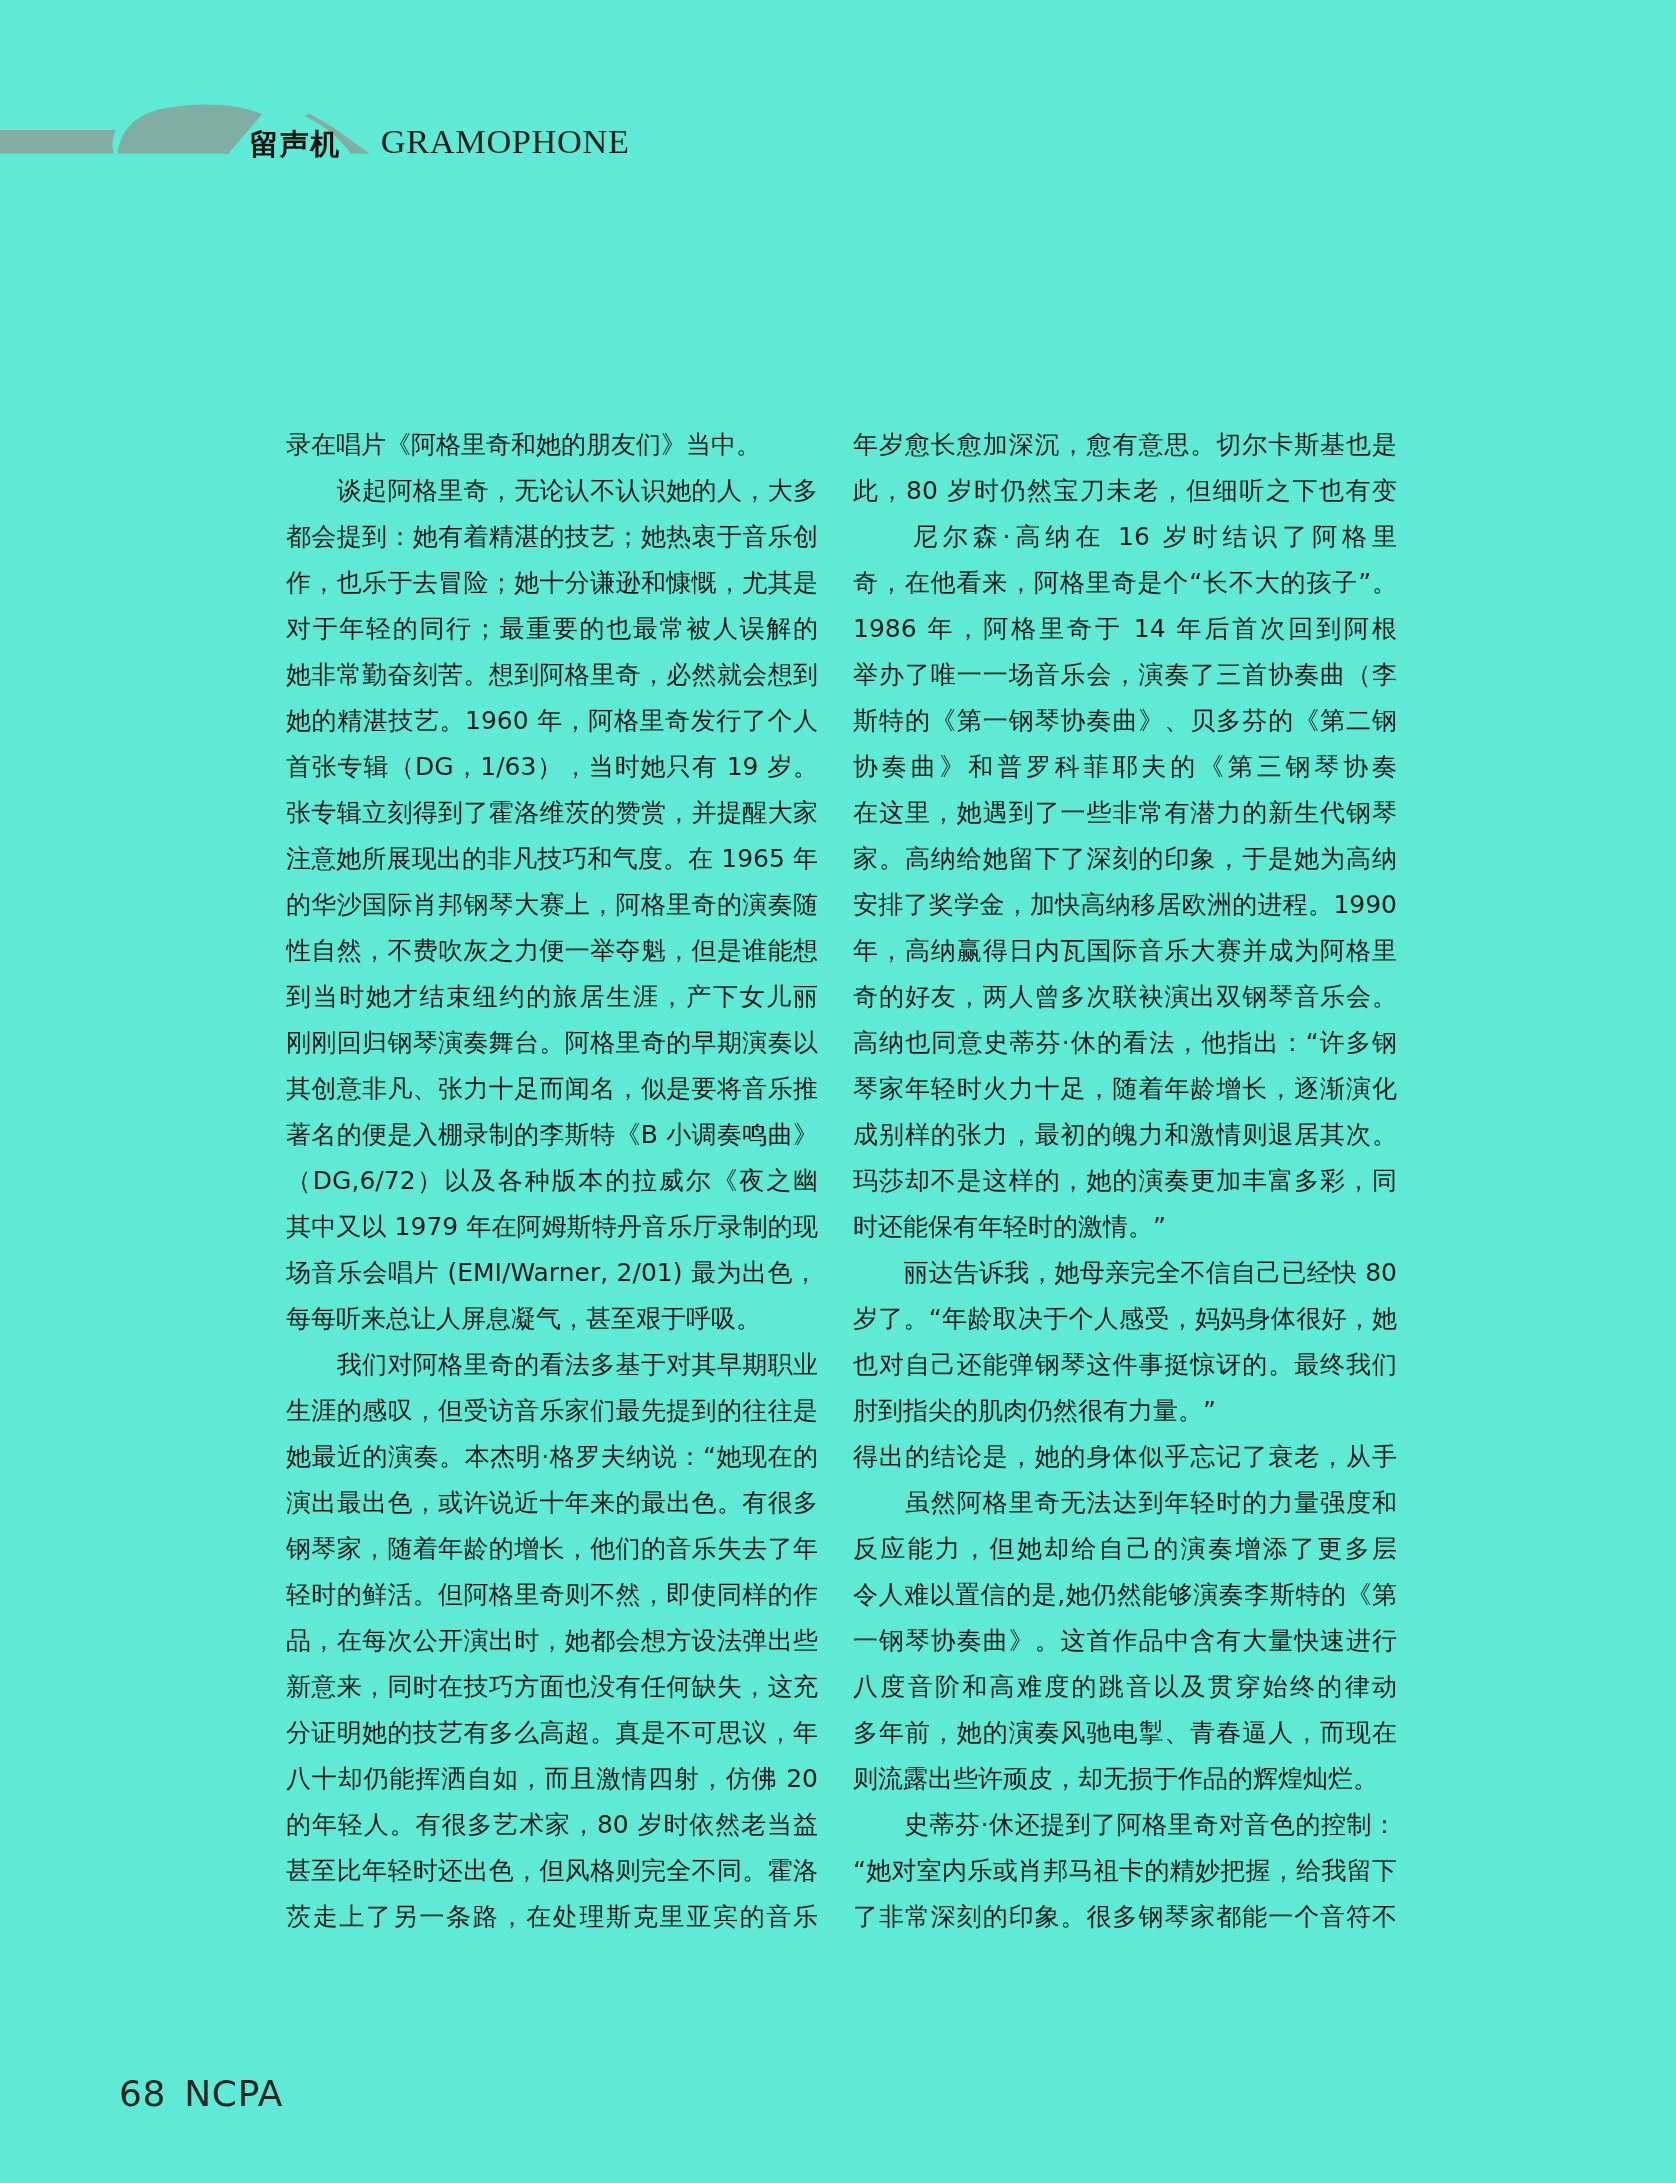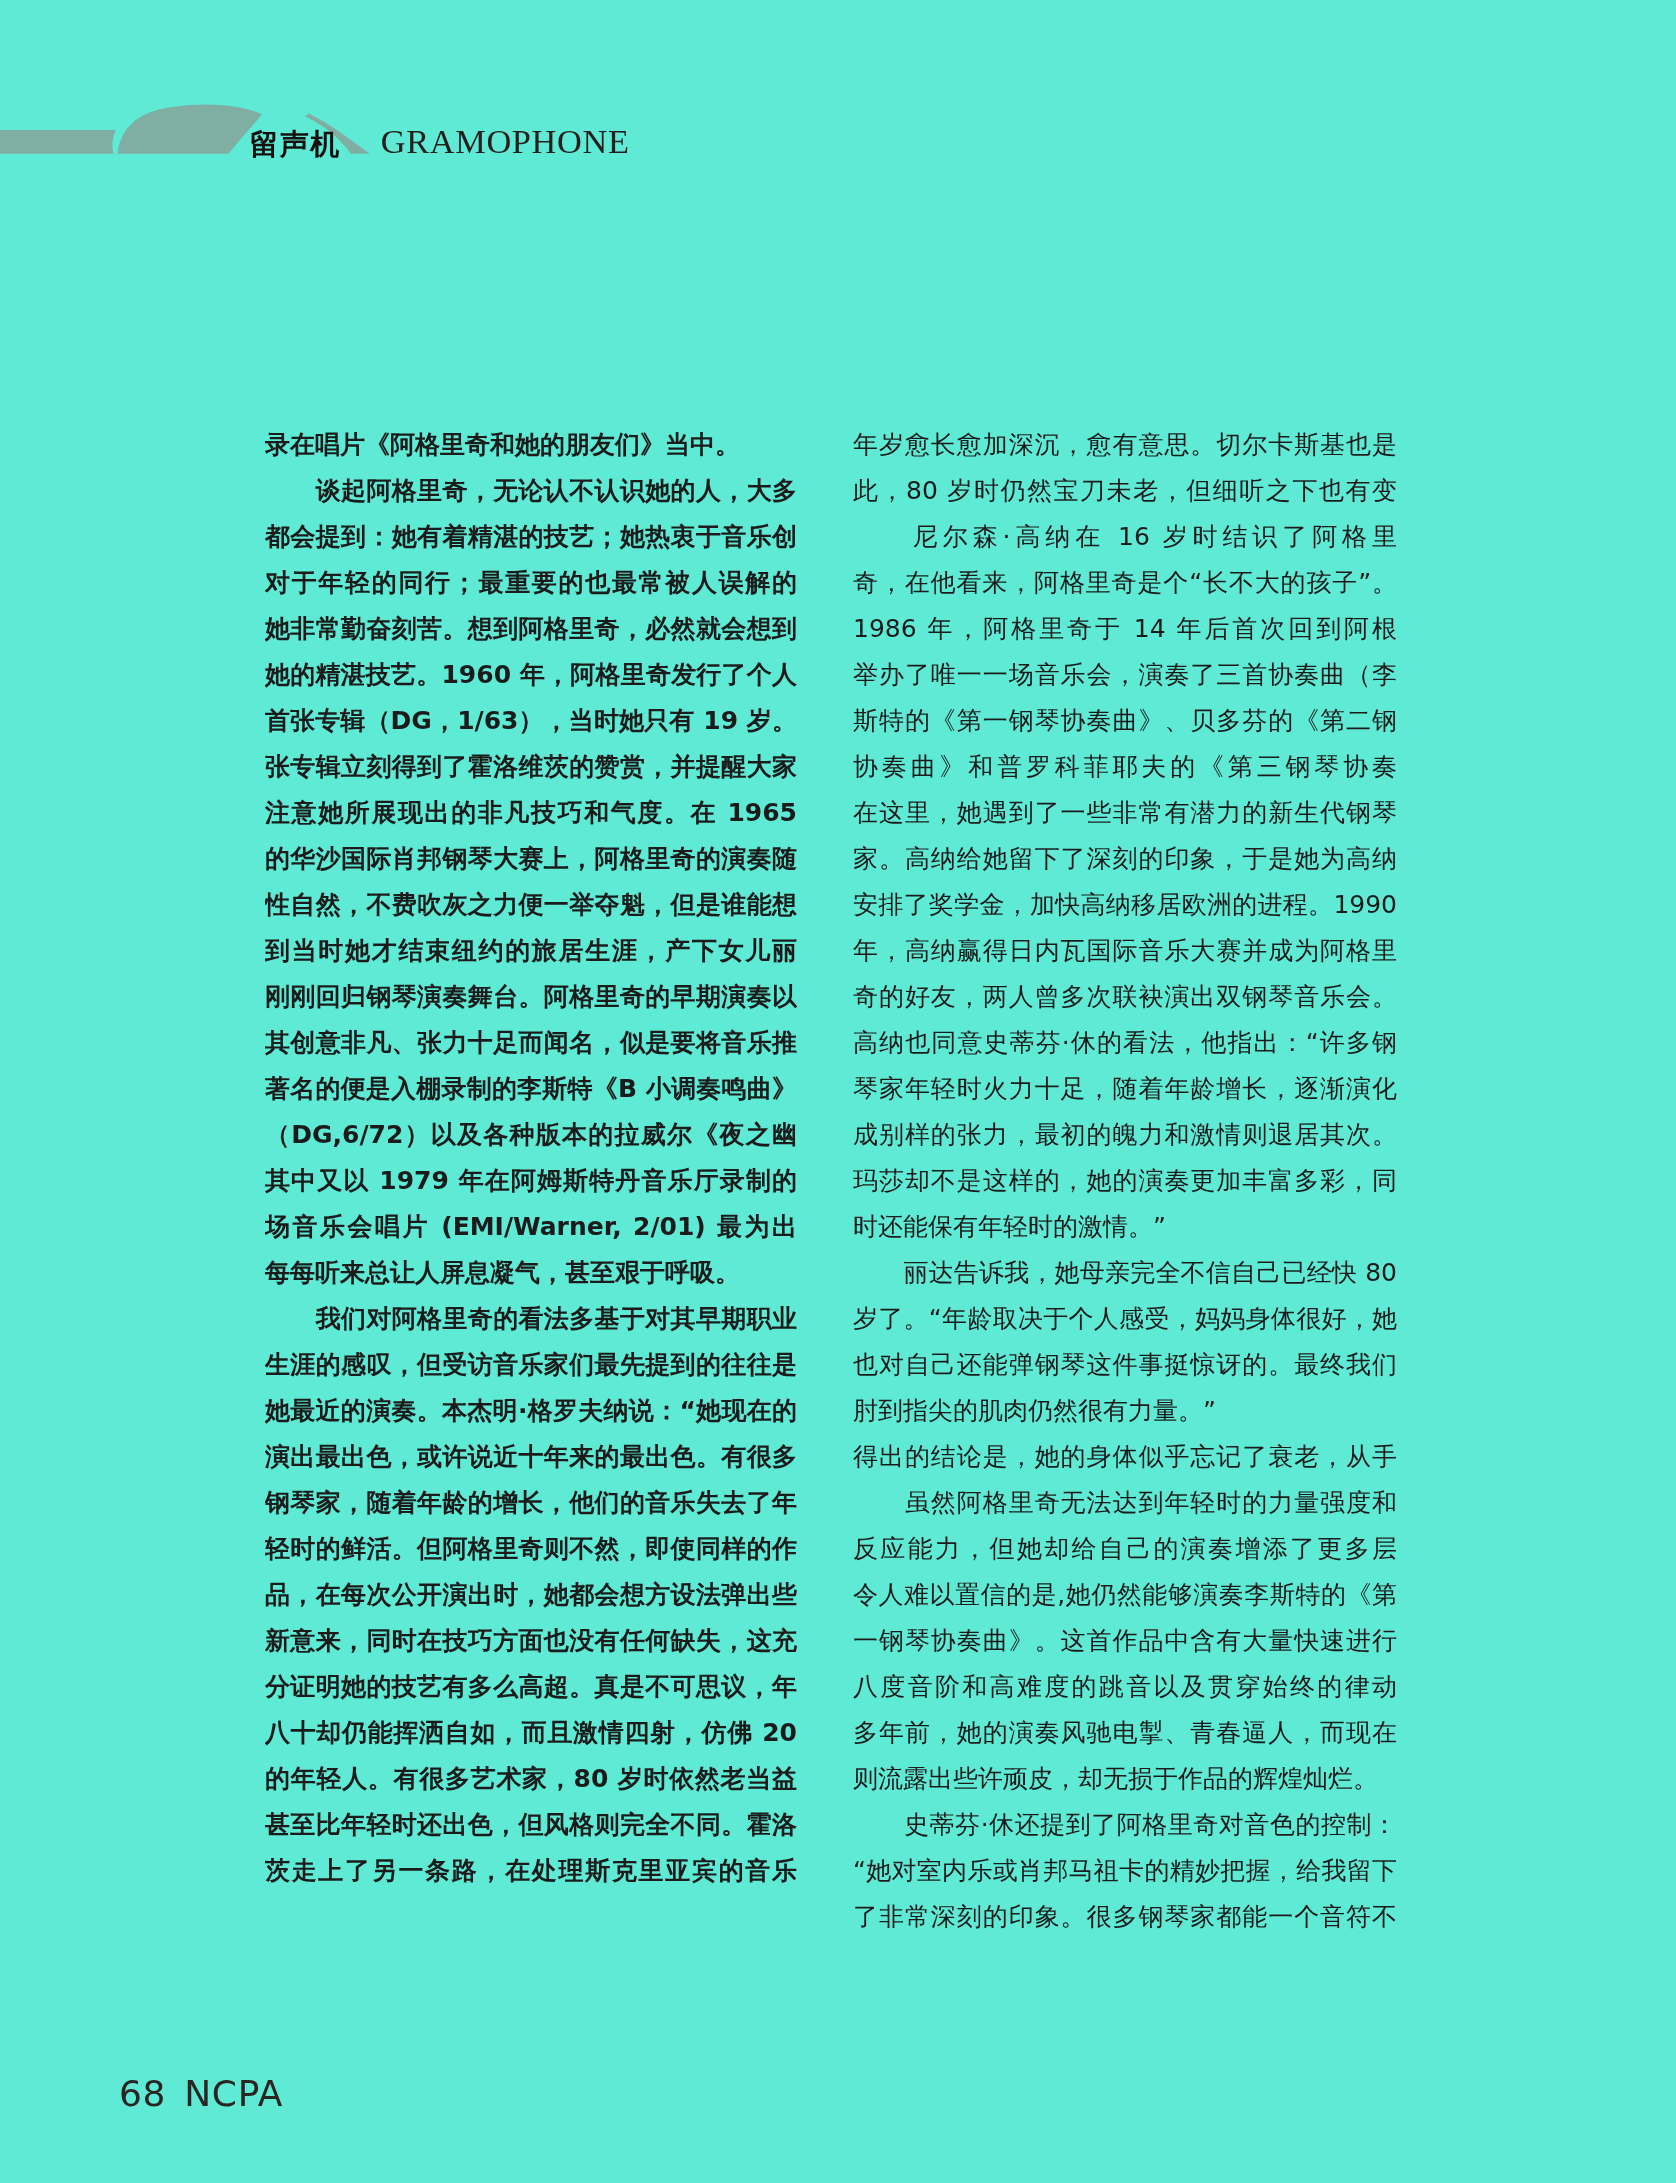--- a/index.html
+++ b/index.html
@@ -22,21 +22,21 @@
     font-family:"Liberation Serif","DejaVu Serif",serif;
     font-size:52px;letter-spacing:1px;fill:#261f1d;
   }
 
   
   .col{
     position:absolute;top:422px;
     font-size:25px;line-height:46px;color:#1b1b1b;
     font-weight:400;
   }
-  .col-left{left:265px;width:532px;font-weight:bold;}
+  .col-left{left:286px;width:532px;}
   .col-right{left:853px;width:544px;}
   .line{height:46px;white-space:nowrap;}
   .line.j{
     text-align:justify;
     -moz-text-align-last:justify;
     text-align-last:justify;
     white-space:normal;
     overflow:hidden;
   }
 
@@ -66,20 +66,21 @@
 
       <text class="logo-en" x="577" y="82">GRAMOPHONE</text>
     </svg>
   </header>
 
   <main>
     <div class="col col-left">
         <div class="line">录在唱片《阿格里奇和她的朋友们》当中。</div>
         <div class="line j">　　谈起阿格里奇，无论认不认识她的人，大多</div>
         <div class="line j">都会提到：她有着精湛的技艺；她热衷于音乐创</div>
+        <div class="line j">作，也乐于去冒险；她十分谦逊和慷慨，尤其是</div>
         <div class="line j">对于年轻的同行；最重要的也最常被人误解的是，</div>
         <div class="line j">她非常勤奋刻苦。想到阿格里奇，必然就会想到</div>
         <div class="line j">她的精湛技艺。1960 年，阿格里奇发行了个人</div>
         <div class="line j">首张专辑（DG，1/63），当时她只有 19 岁。这</div>
         <div class="line j">张专辑立刻得到了霍洛维茨的赞赏，并提醒大家</div>
         <div class="line j">注意她所展现出的非凡技巧和气度。在 1965 年</div>
         <div class="line j">的华沙国际肖邦钢琴大赛上，阿格里奇的演奏随</div>
         <div class="line j">性自然，不费吹灰之力便一举夺魁，但是谁能想</div>
         <div class="line j">到当时她才结束纽约的旅居生涯，产下女儿丽达，</div>
         <div class="line j">刚刚回归钢琴演奏舞台。阿格里奇的早期演奏以</div>

